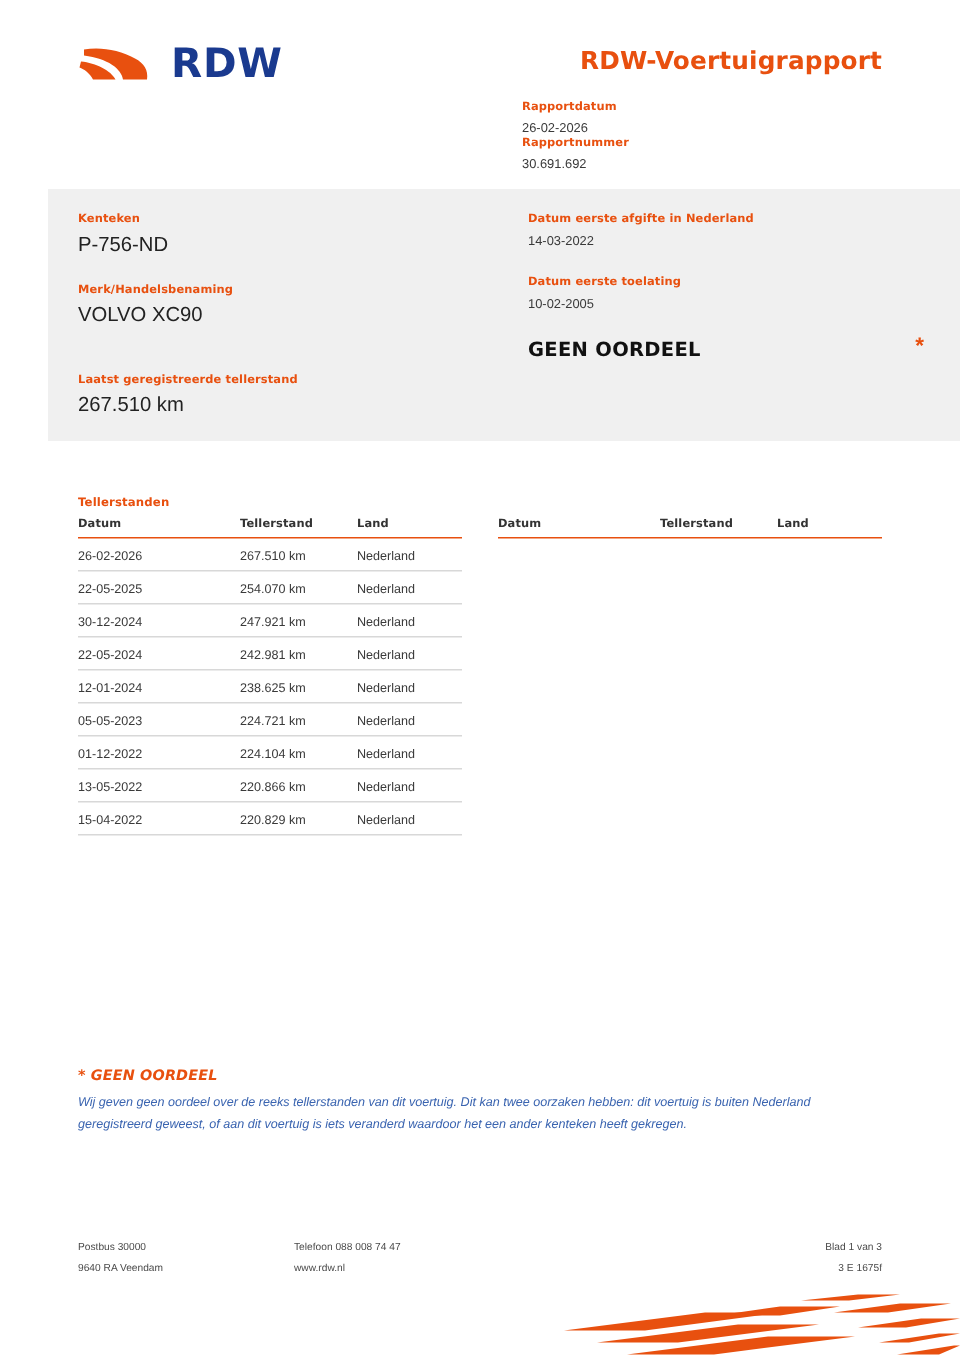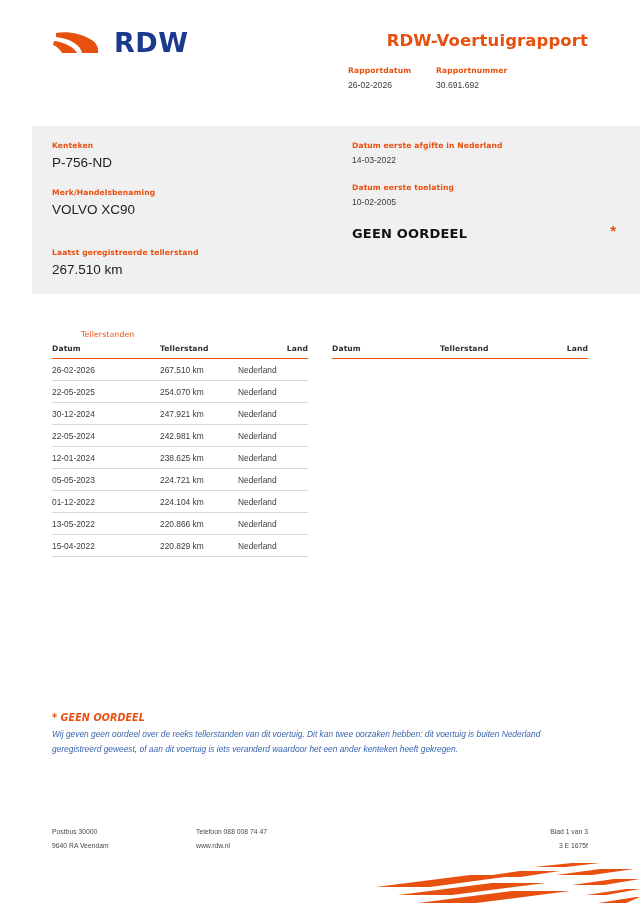--- a/index.html
+++ b/index.html
@@ -60,20 +60,21 @@
     letter-spacing: 0.1px;
   }
   .report-meta {
     position: absolute;
     right: 52px;
     top: 66px;
     width: 240px;
   }
   .meta-row {
     display: flex;
+    flex-direction: column;
   }
   .meta-col {
     width: 80px;
   }
   .meta-col.wide { width: 88px; }
   .meta-label {
     font-family: "DejaVu Sans", sans-serif;
     font-weight: bold;
     font-size: 7.6px;
     color: #e8500f;
@@ -149,25 +150,24 @@
     left: 20px;
     top: 122px;
   }
 
   
   .section-title {
     position: absolute;
     left: 52px;
     top: 330px;
     font-family: "DejaVu Sans", sans-serif;
-    font-weight: normal;
+    font-weight: bold;
     font-size: 7.8px;
     color: #e8500f;
     letter-spacing: 0.1px;
-    margin-left: 29px;
   }
   .tables {
     position: absolute;
     left: 52px;
     top: 344px;
     width: 536px;
     display: flex;
     gap: 24px;
   }
   table.odo {
@@ -179,21 +179,21 @@
     font-family: "DejaVu Sans", sans-serif;
     font-weight: bold;
     font-size: 7.6px;
     color: #333333;
     text-align: left;
     padding: 0 0 5px 0;
     border-bottom: 1.1px solid #e8500f;
     letter-spacing: 0.1px;
   }
   table.odo th.c2 { padding-left: 28px; }
-  table.odo th.c3 { text-align: right; }
+  table.odo th.c3 { }
   table.odo td {
     font-size: 8.4px;
     color: #3a3a3a;
     padding: 5.5px 0 5.5px 0;
     border-bottom: 0.8px solid #d8d8d8;
   }
   table.odo td.c2 { padding-left: 28px; }
   table.odo td.c3 { text-align: left; }
   table.odo col.w1 { width: 80px; }
   table.odo col.w2 { width: 106px; }

